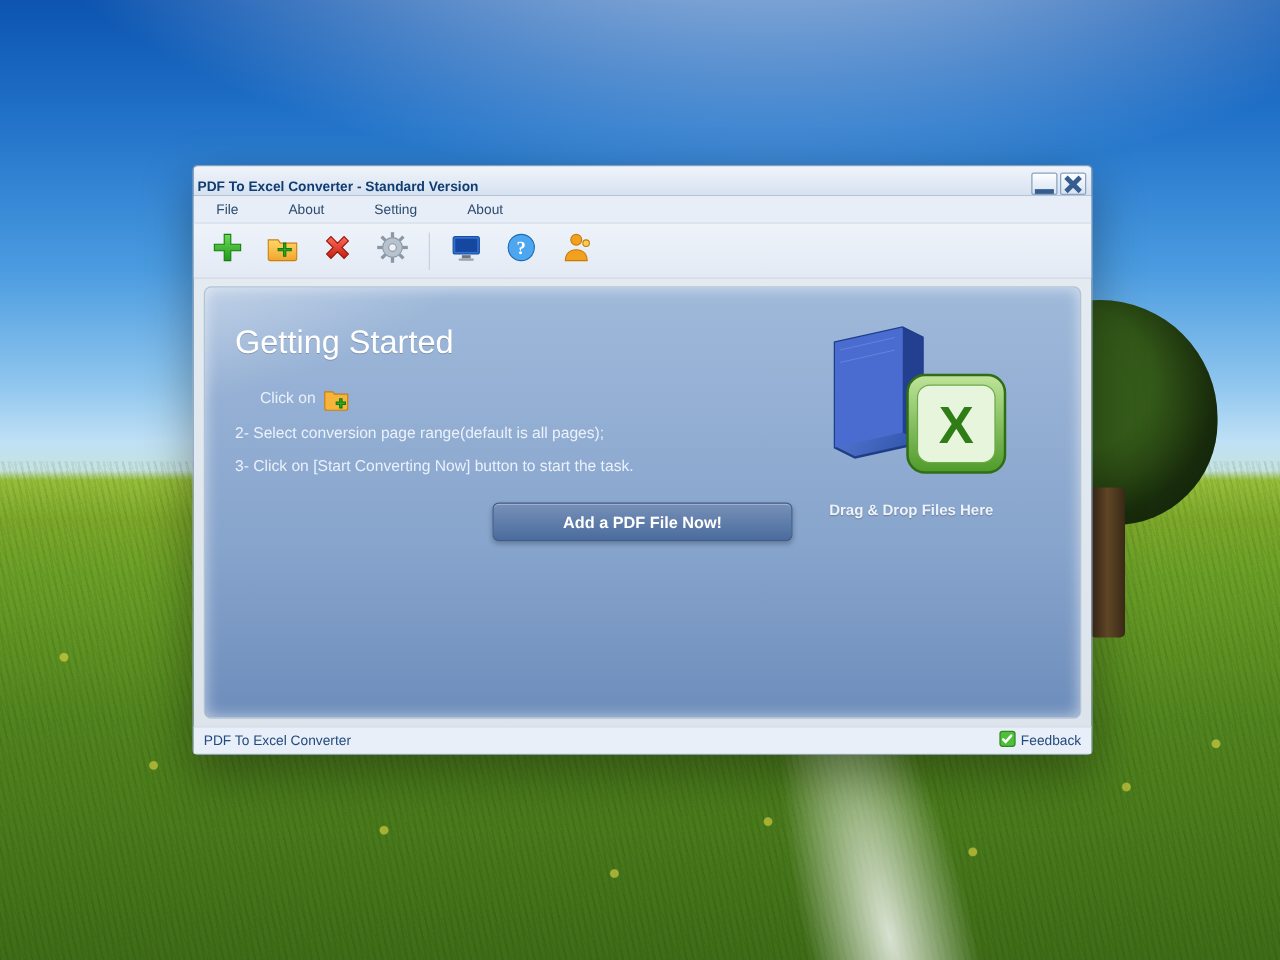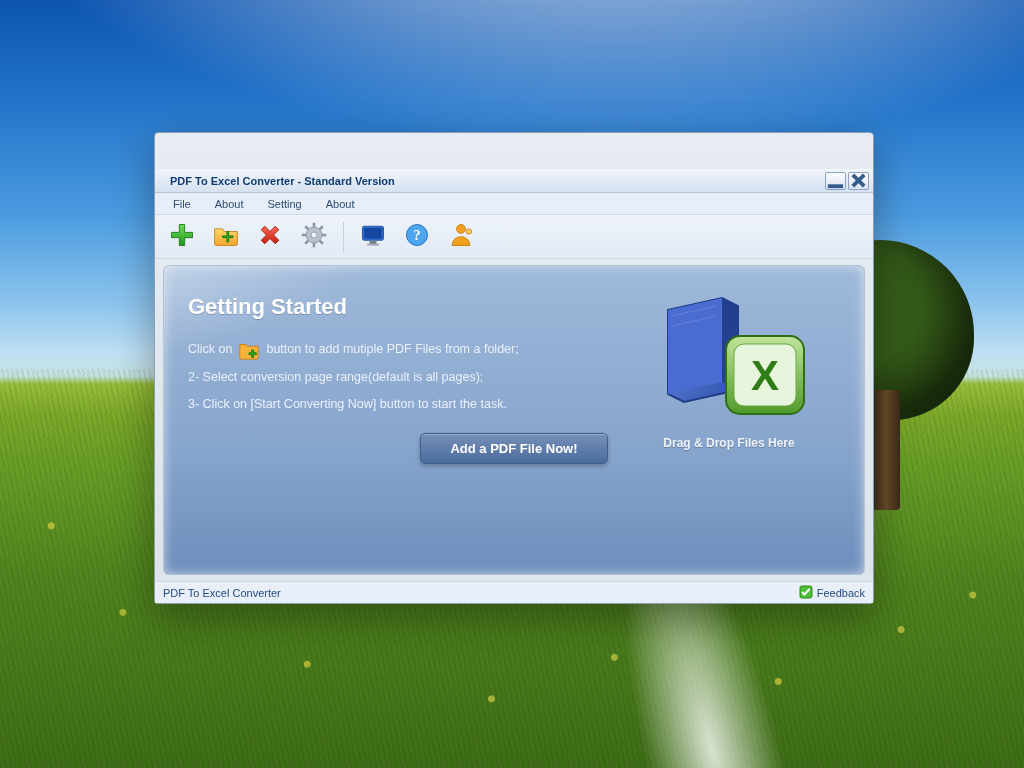--- a/index.html
+++ b/index.html
@@ -53,48 +53,48 @@
 
   
   .window {
     position: absolute; left: 154px; top: 132px; width: 720px; height: 472px;
     background: linear-gradient(#e6ecf2, #dce3ea);
     border: 1px solid #8a9fb6; border-radius: 4px;
     box-shadow: 0 14px 40px rgba(0,0,0,.35);
     z-index: 10;
     display:flex; flex-direction:column;
   }
-  .titlebar { height:24px; background:linear-gradient(#f1f5fb,#d6e1f0); border-bottom:1px solid #b5c4d6; border-radius:4px 4px 0 0; display:flex; align-items:center; padding:0 4px 0 15px;margin-top:36px; }
+  .titlebar { height:24px; background:linear-gradient(#f1f5fb,#d6e1f0); border-bottom:1px solid #b5c4d6; border-radius:4px 4px 0 0; display:flex; align-items:flex-end; padding:0 4px 0 3px; }
   .titlebar .title { font-size:11px; font-weight:bold; color:#0f3d73; flex:1; }
   .win-btns { display:flex; gap:2px; }
   .win-btn { width:21px; height:18px; border:1px solid #8aa4c1; background:linear-gradient(#fdfeff,#d7e2f1); border-radius:2px; display:flex; align-items:center; justify-content:center; font-size:11px; color:#2b4f7c; cursor:pointer; }
 
-  .menubar { height:22px; display:flex; align-items:center; gap:0; padding:0 6px; background:#e7eef7; border-bottom:1px solid #d1dbe7; }
+  .menubar { height:22px; display:flex; align-items:center; gap:16px; padding:0 6px; background:#e7eef7; border-bottom:1px solid #d1dbe7; }
   .menu-item { font-size:11px; color:#2b4c71; padding:3px 12px; cursor:default; }
 
   .toolbar { height:44px; display:flex; align-items:center; gap:10px; padding:4px 10px; background:linear-gradient(#eef3fa,#e3eaf4); border-bottom:1px solid #cfd9e6; }
   .tool { width:34px; height:34px; border-radius:5px; display:flex; align-items:center; justify-content:center; cursor:pointer; }
   .tool svg { width:28px; height:28px; }
   .sep { width:1px; height:30px; background:#c7d2df; margin:0 2px; }
 
   .content { flex:1; margin:6px 8px; border:1px solid #b3c3d6; border-radius:6px;
     background:
       radial-gradient(800px 380px at -180px -100px, rgba(255,255,255,.9), rgba(255,255,255,0) 55%),
       linear-gradient(180deg,#9fb9da 0%, #87a4cc 60%, #6d8dbb 100%);
     box-shadow: inset 0 0 12px rgba(255,255,255,.6);
     position:relative; color:#f2f6fc; padding:20px 24px;
   }
-  .content h1 { color:#fff; font-size:22px; font-weight:bold; margin:8px 0 16px 0; text-shadow:0 1px 0 rgba(0,0,0,.2); }
+  .content h1 { color:#fff; font-size:26px; font-weight:normal; margin:8px 0 16px 0; text-shadow:0 1px 0 rgba(0,0,0,.2); }
   .steps { font-size:12.5px; color:#eaf1fb; line-height:2.2; max-width:430px; }
   .step-line { display:flex; align-items:center; flex-wrap:wrap; gap:6px; }
   .inline-icon { display:inline-flex; width:22px; height:22px; align-items:center; justify-content:center; }
   .or { font-weight:bold; margin:4px 0 6px 20px; display:block; }
 
   .cta {
-    display:block; width:188px; margin:14px auto 0;
+    display:block; width:240px; margin:14px auto 0;
     background:linear-gradient(#7790b8,#4a6c9d);
     border:1px solid #3e5d89; border-radius:5px; color:#fff; font-weight:bold;
     font-size:13px; text-align:center; padding:7px 0; box-shadow:0 1px 0 rgba(255,255,255,.3) inset, 0 2px 4px rgba(0,0,0,.25);
     cursor:pointer;
   }
 
   .drop-area { position:absolute; right:30px; top:26px; width:210px; text-align:center; }
   .drop-area .label { margin-top:10px; font-size:12px; font-weight:bold; color:#eef3fb; text-shadow:0 1px 1px rgba(0,0,0,.25); }
 
   .statusbar { height:22px; border-top:1px solid #cfd9e6; display:flex; align-items:center; justify-content:space-between; padding:0 8px; background:#e9eff8; font-size:11px; }
@@ -231,29 +231,28 @@
             </g>
           </svg>
       </span>
     </div>
   </div>
 
   <div class="content">
     <h1>Getting Started</h1>
 
     <div class="steps">
-      <div class="step-line" style="">
+      <div class="step-line" style="margin-left:20px">
         <span>Click on</span>
         <span class="inline-icon">
           <svg viewBox="0 0 24 24" width="22" height="22">
               <path d="M2 6h7l1.5 2H22v12a2 2 0 0 1-2 2H4a2 2 0 0 1-2-2z" fill="#f6b43b" stroke="#c97f14"></path>
               <path d="M15 12h2v3h3v2h-3v3h-2v-3h-3v-2h3z" fill="#2fae29" stroke="#0f7a0d"></path>
             </svg>
         </span>
-        <span>button to add mutiple PDF Files from a folder;</span>
       </div>
       <div>2- Select conversion page range(default is all pages);</div>
       <div>3- Click on [Start Converting Now] button to start the task.</div>
     </div>
 
     <div class="cta">Add a PDF File Now!</div>
 
     <div class="drop-area">
       <span>
         <svg width="170" height="130" viewBox="0 0 170 130">

